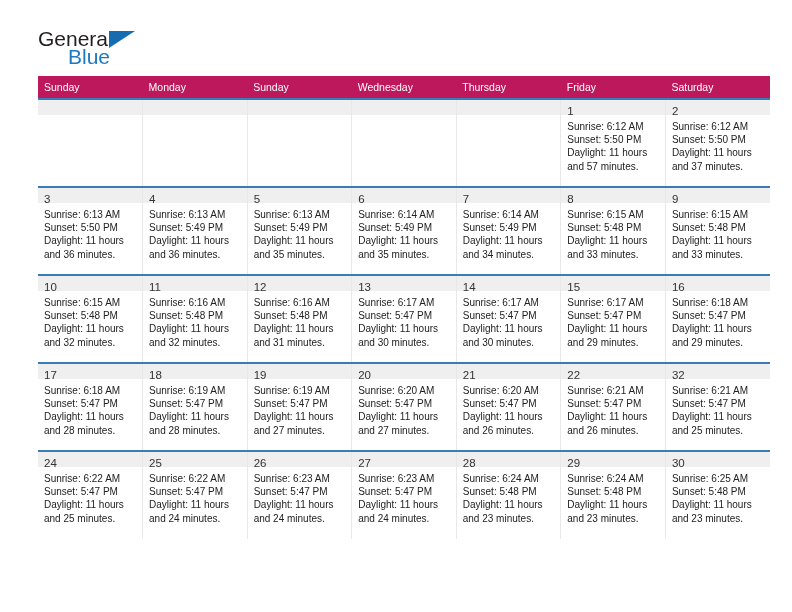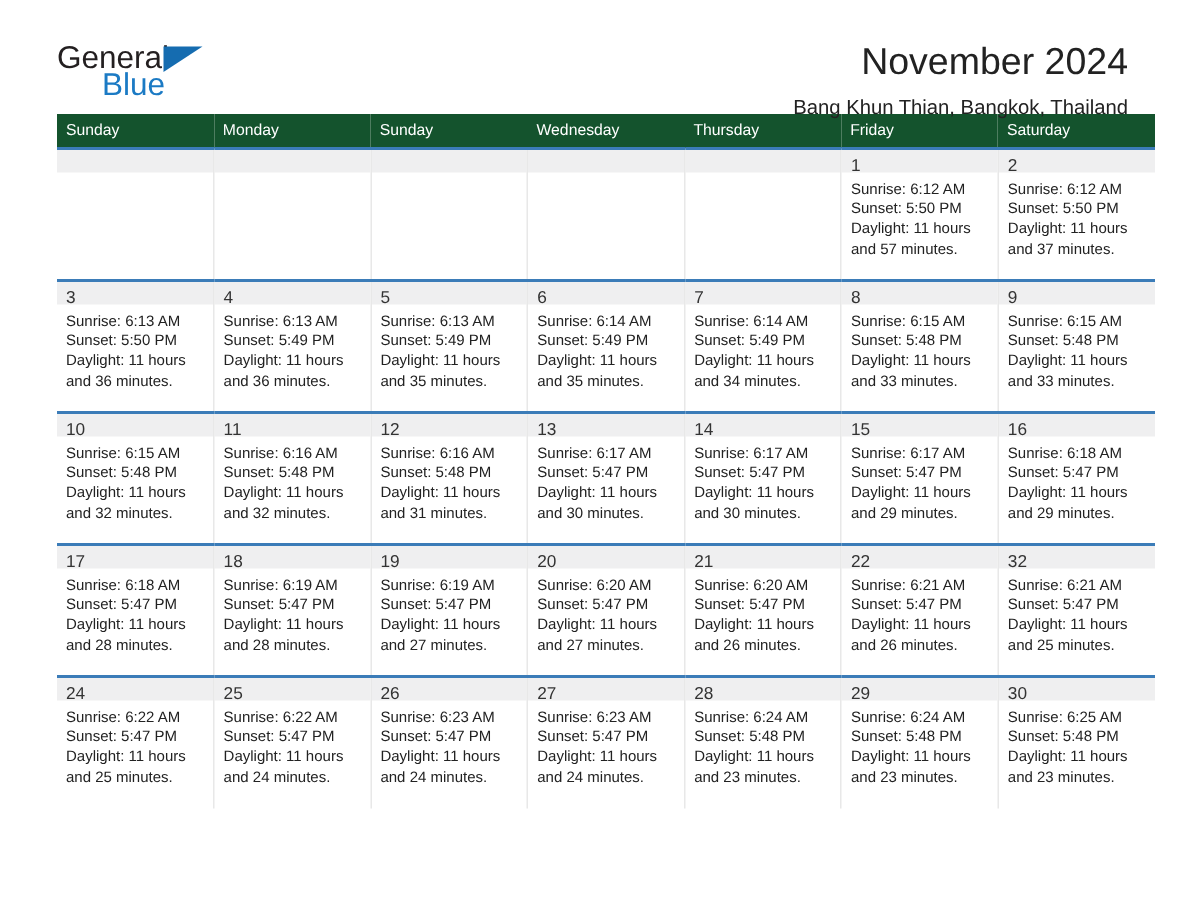--- a/index.html
+++ b/index.html
@@ -85,21 +85,21 @@
   }
 
   
   .calendar {
     width: 732px;
     border-collapse: collapse;
     table-layout: fixed;
     margin-top: 2px;
   }
   .calendar th {
-    background: #14532d;
+    background: #be185d;
     color: #ffffff;
     font-size: 10.5px;
     font-weight: normal;
     text-align: left;
     padding: 5px 0 5px 6px;
     border: none;
     height: 11px;
   }
   .calendar td {
     vertical-align: top;
@@ -147,24 +147,20 @@
 <div class="page">
 
   <div class="topbar">
 
     <div class="brand">
       <span class="brand-general">General</span>
       <span class="brand-tri"></span>
       <span class="brand-blue">Blue</span>
     </div>
 
-    <div class="titles">
-      <div class="month-title">November 2024</div>
-      <div class="location">Bang Khun Thian, Bangkok, Thailand</div>
-    </div>
 
   </div>
 
   <table class="calendar">
     <thead>
       <tr>
         <th>Sunday</th>
         <th>Monday</th>
         <th>Sunday</th>
         <th>Wednesday</th>

